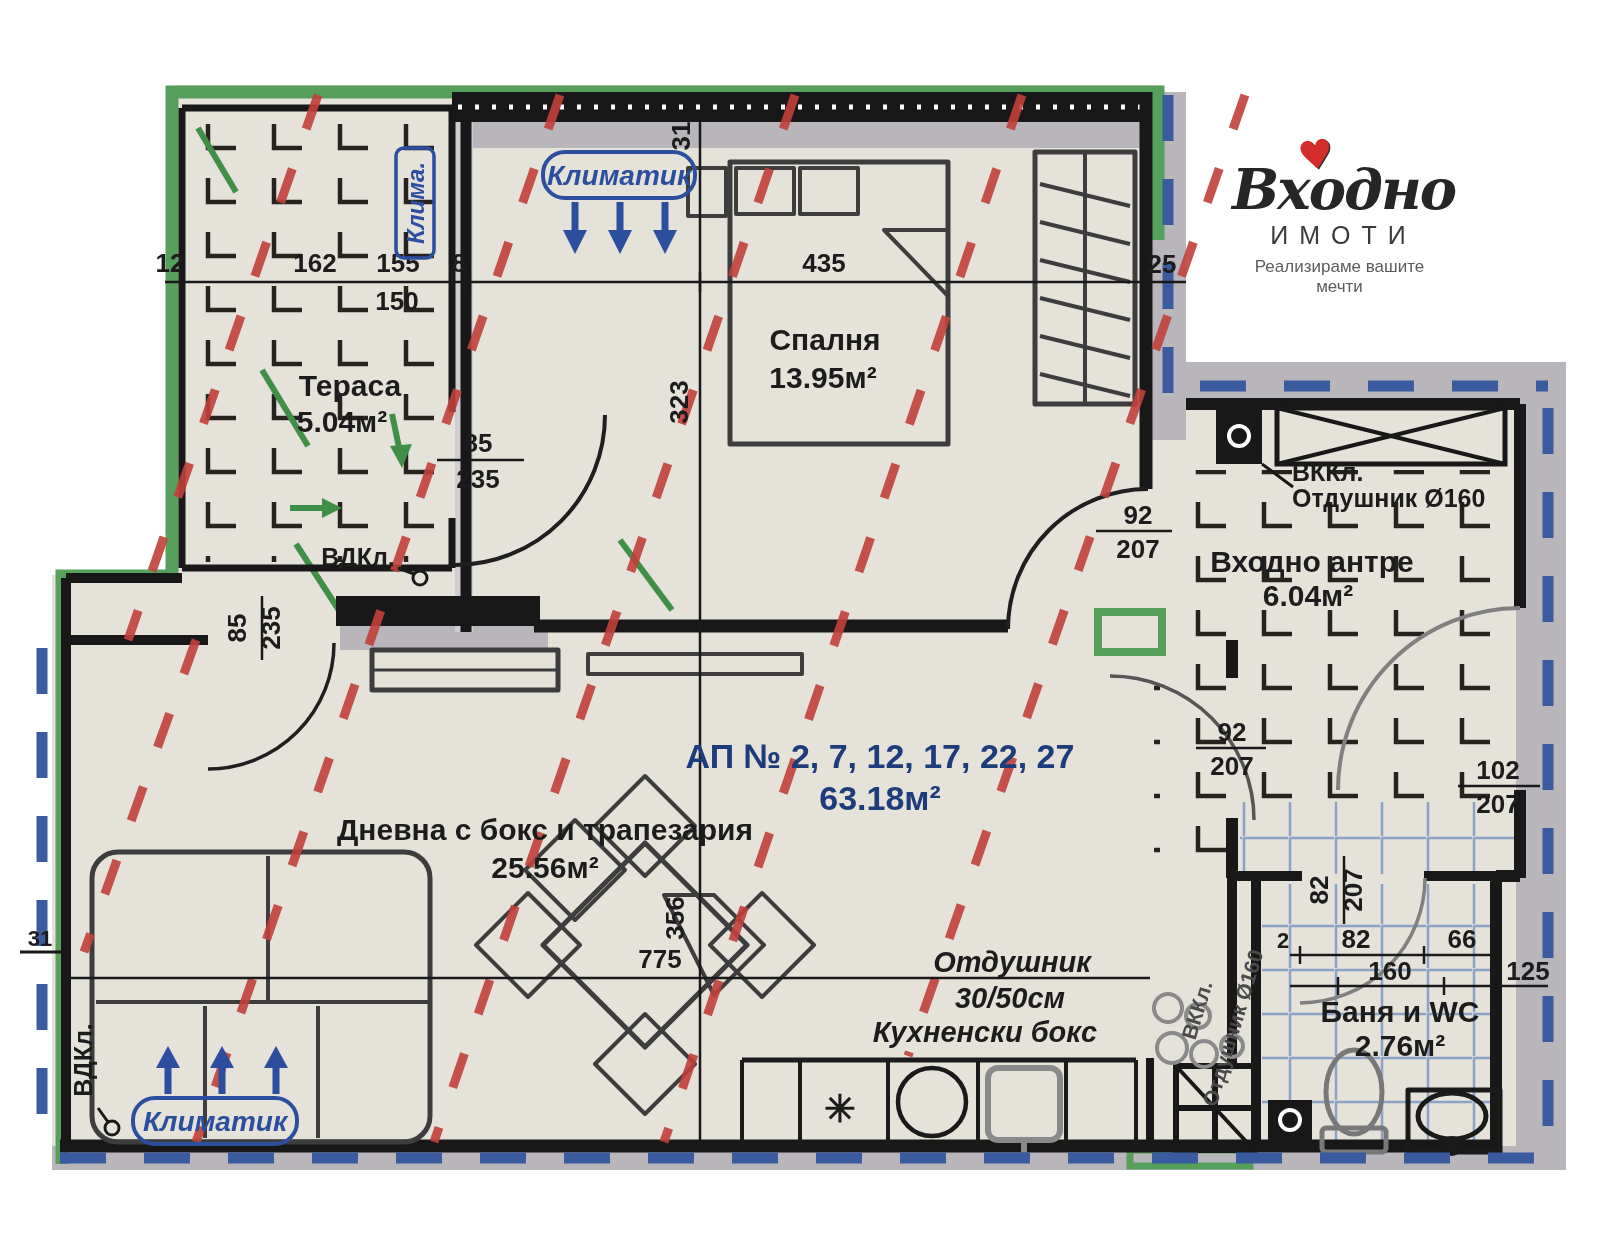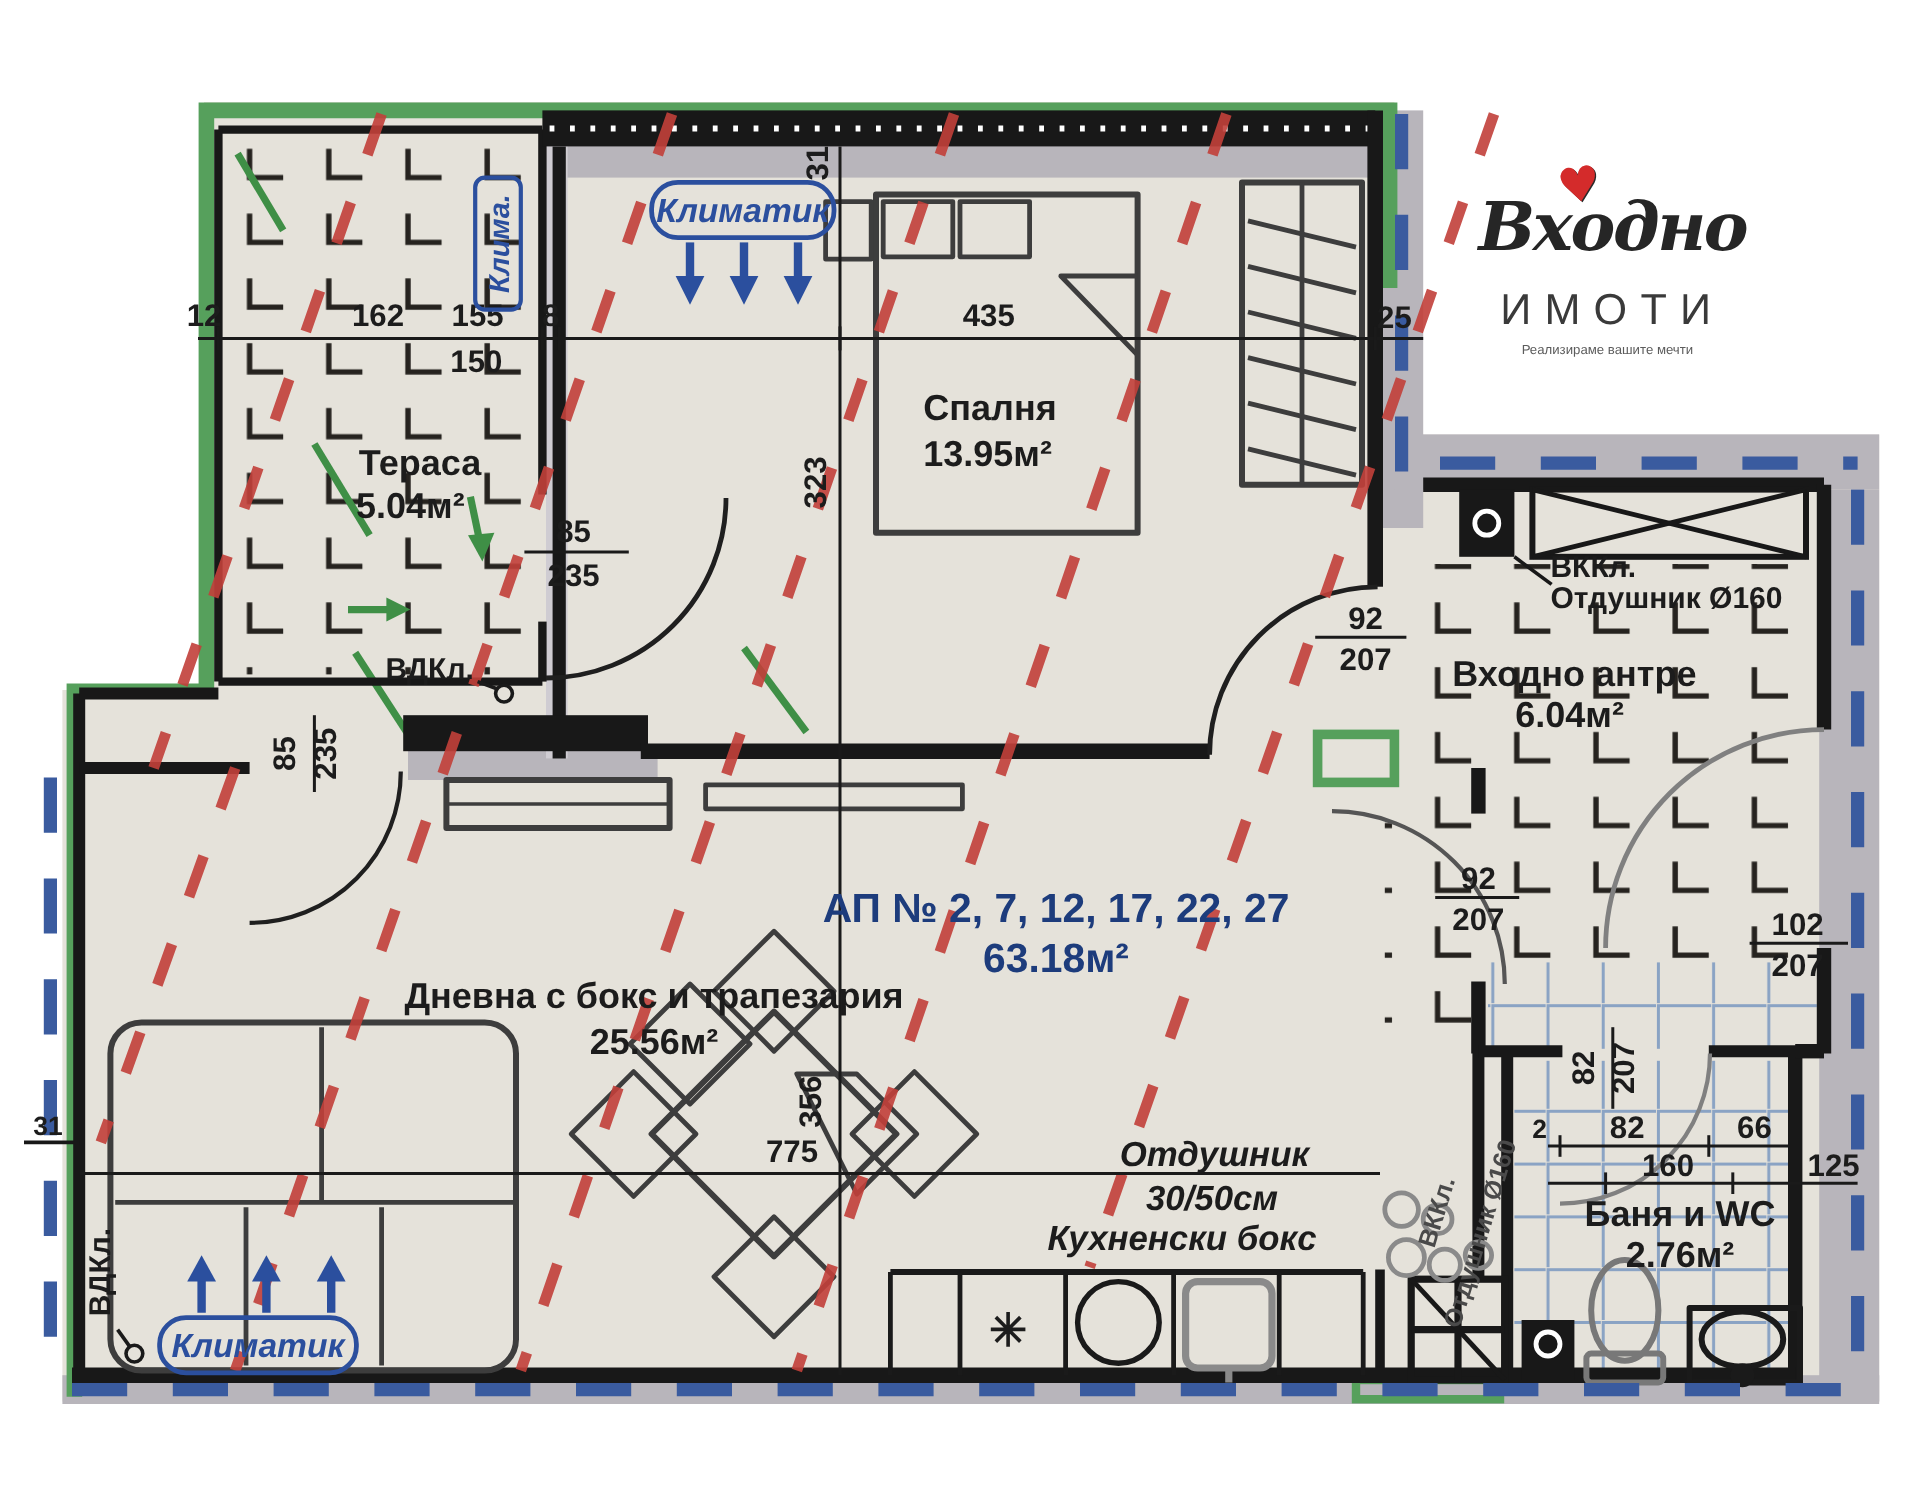--- a/index.html
+++ b/index.html
@@ -13,22 +13,22 @@
   .room-it{font-size:29px;font-weight:bold;font-style:italic;}
   .apt{font-size:34px;font-weight:bold;fill:#1d3c7c;}
   .blue-lab{font-size:28px;font-weight:bold;font-style:italic;fill:#2b4f9e;}
   .small-lab{font-size:25px;font-weight:bold;}
   .shaft-lab{font-size:21px;font-weight:bold;fill:#4a4a4a;}
   #logo{position:absolute;left:1232px;top:160px;width:215px;text-align:center;}
   #logo .brand{position:relative;font-family:"DejaVu Serif",serif;font-style:italic;font-weight:bold;
                font-size:56px;color:#262626;letter-spacing:-2px;line-height:1.05;}
   #logo .heart{position:absolute;left:66px;top:-26px;color:#d42b2b;font-size:40px;font-style:normal;
                transform:rotate(-8deg);text-shadow:1px 1px 0 #2a2a2a;}
-  #logo .sub{font-size:36px;color:#3a3a3a;letter-spacing:11px;margin-top:18px;margin-left:8px;}
-  #logo .tag{font-size:11px;color:#5c5c5c;margin-top:7px;}
+  #logo .sub{font-size:25px;color:#3a3a3a;letter-spacing:11px;margin-top:2px;margin-left:8px;}
+  #logo .tag{font-size:17px;color:#5c5c5c;margin-top:7px;}
 </style>
 </head>
 <body>
 
 <div id="stage">
 
 <svg width="1600" height="1241" viewBox="0 0 1600 1241">
   <defs>
     <pattern id="ltile" width="66" height="54" patternUnits="userSpaceOnUse">
       <path d="M10 16 V40 H38" fill="none" stroke="#26231f" stroke-width="4.5"></path>

